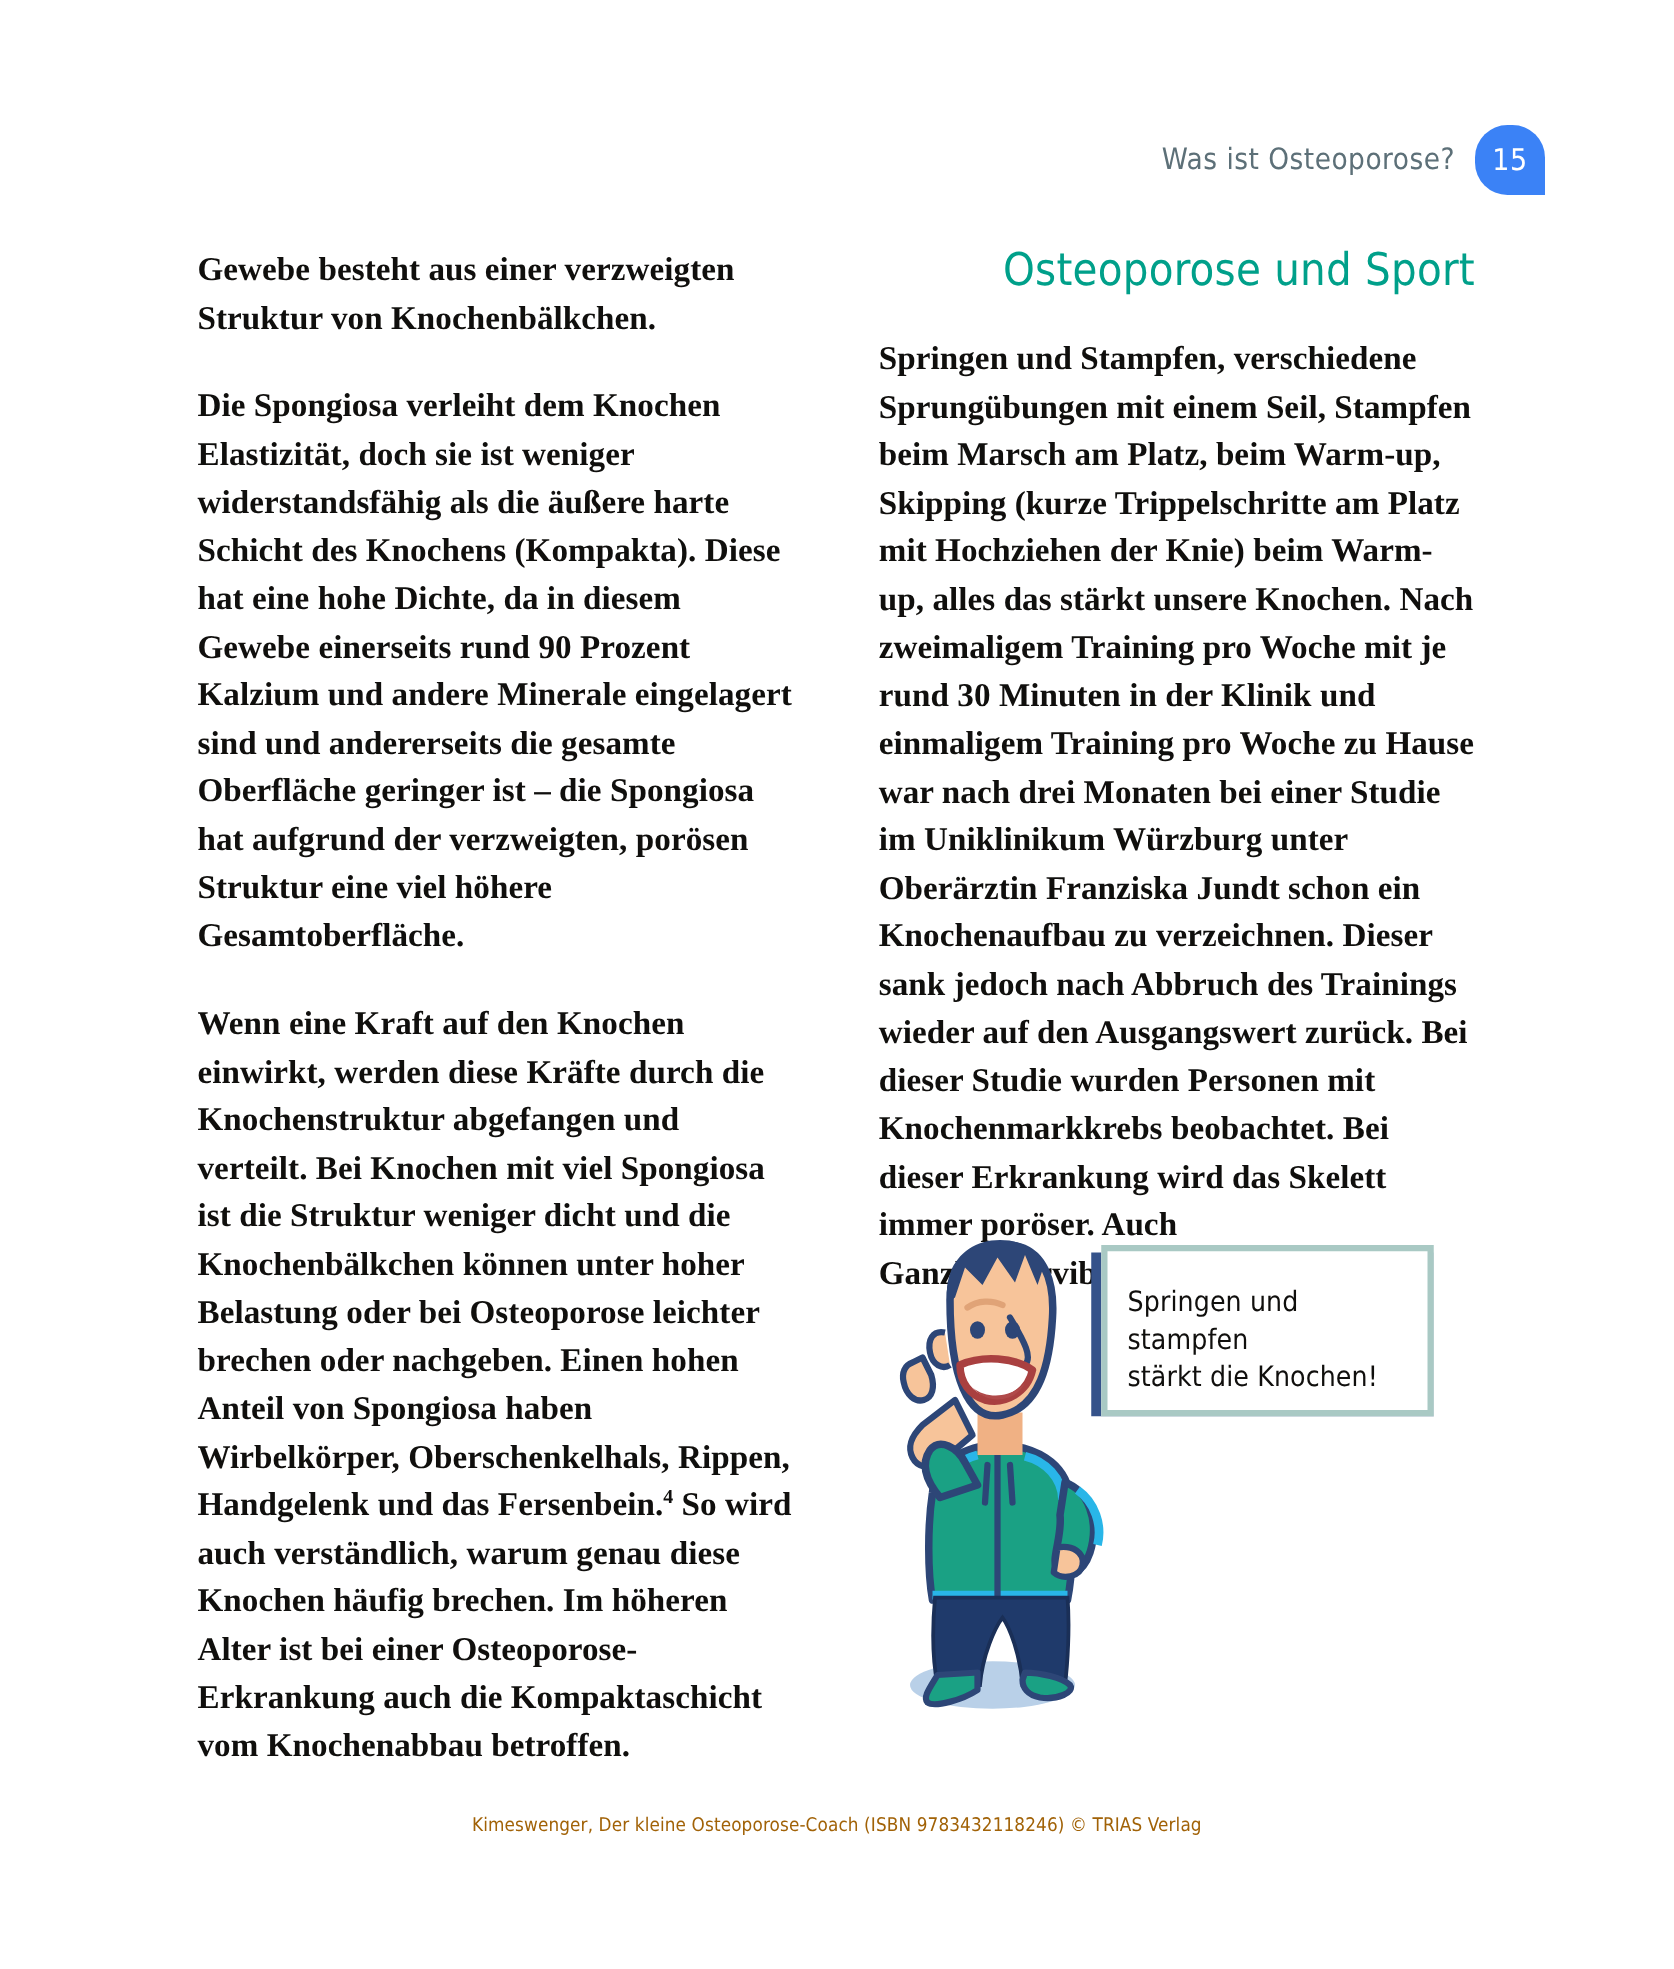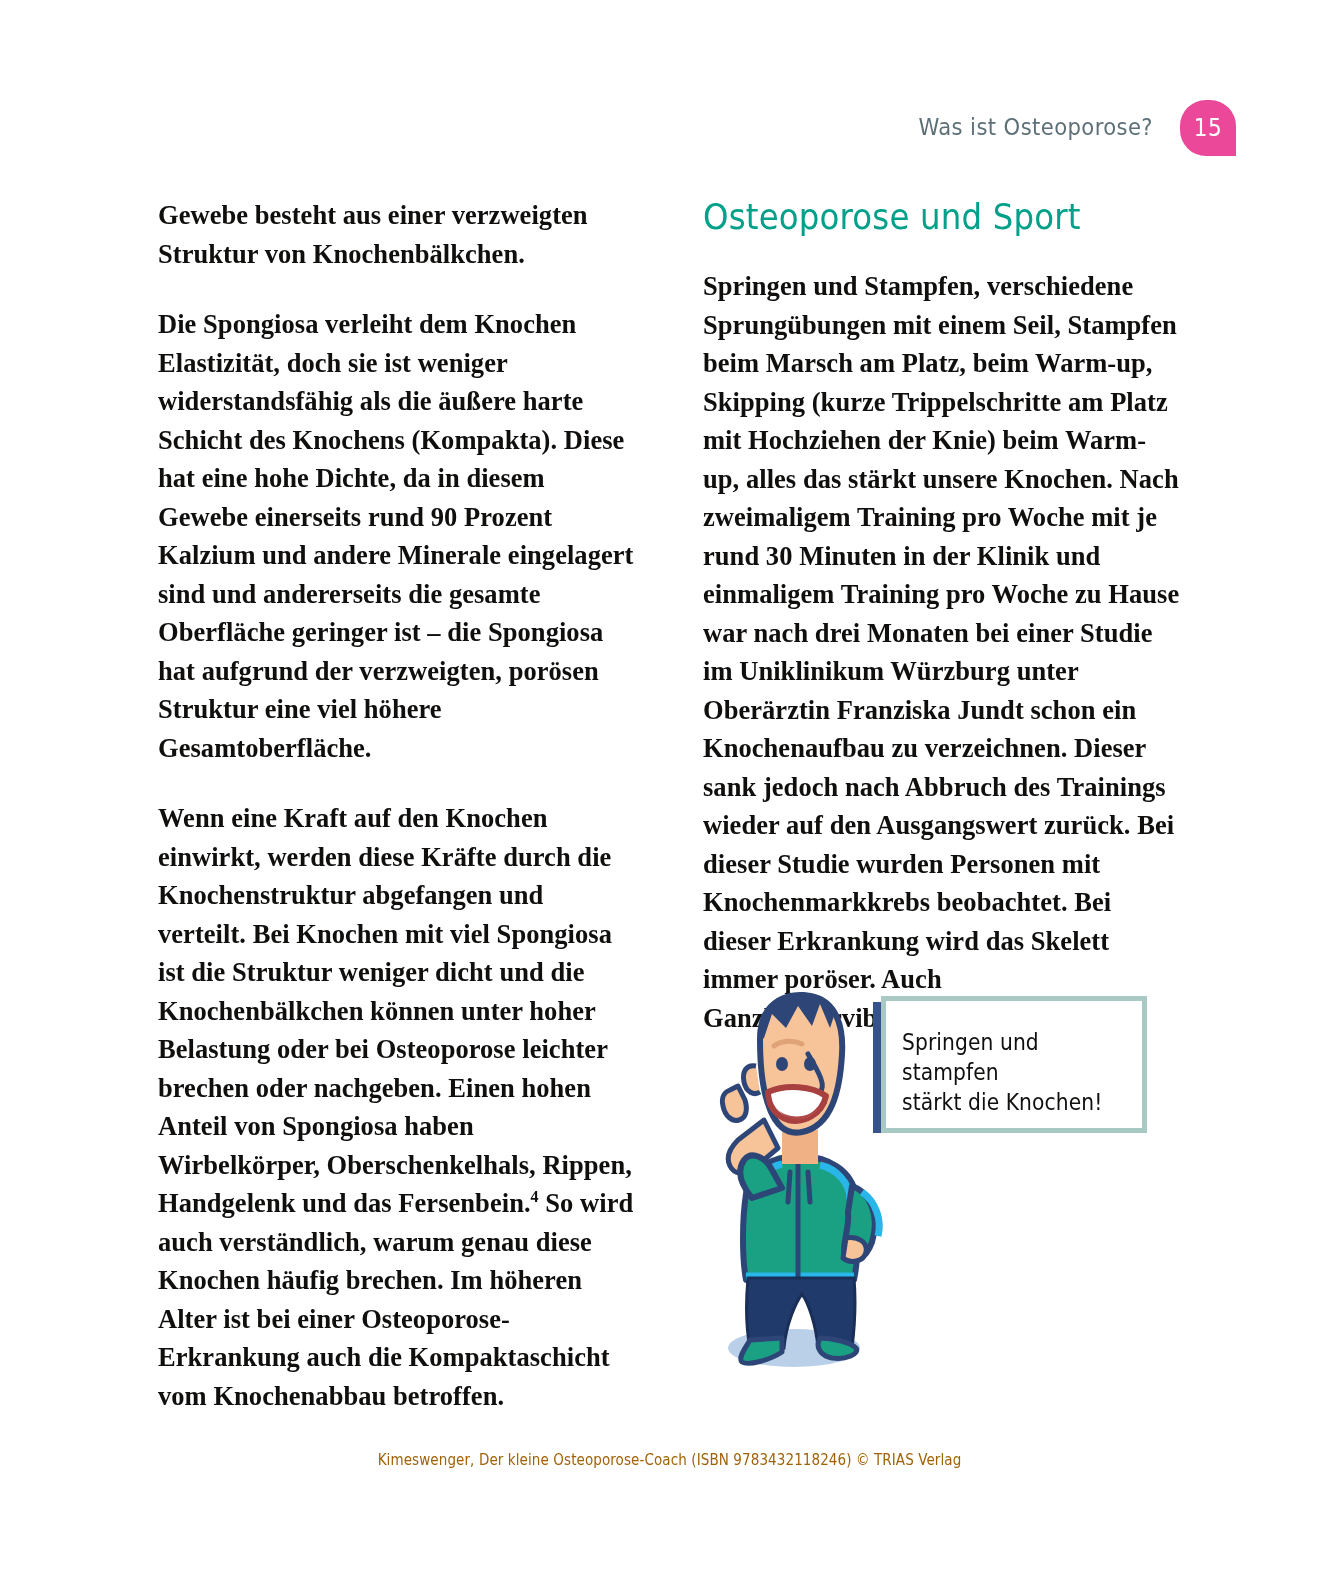--- a/index.html
+++ b/index.html
@@ -23,28 +23,28 @@
     display: flex;
     align-items: center;
     gap: 0px;
   }
   .running-head-title {
     font-family: "DejaVu Sans Condensed", "Liberation Sans", sans-serif;
     font-size: 23.5px;
     letter-spacing: 0.4px;
     color: #5d7078;
     white-space: nowrap;
-    padding-right: 27px;
+    padding-right: 16px;
     line-height: 1;
     margin-left: 44px;
   }
   .page-badge {
     width: 56px;
     height: 56px;
-    background: #ec4899;
+    background: #3b82f6;
     border-radius: 26px 26px 0 26px;
     display: flex;
     align-items: center;
     justify-content: center;
     color: #ffffff;
     font-family: "DejaVu Sans Condensed", "Liberation Sans", sans-serif;
     font-size: 24px;
     letter-spacing: 0.5px;
   }
 
@@ -60,20 +60,21 @@
   .col { width: 477px; }
 
   .section-heading {
     font-family: "DejaVu Sans Condensed", "Liberation Sans", sans-serif;
     font-size: 36px;
     color: #00a08a;
     margin: 0 0 30px 0;
     line-height: 1.15;
     font-weight: normal;
     letter-spacing: 0.2px;
+    text-align: right;
   }
 
   p.body-par {
     margin: 0 0 32px 0;
     font-size: 26.5px;
     line-height: 38.5px;
     color: #100f0d;
     text-align: left;
     hyphens: none;
     letter-spacing: 0.05px;

